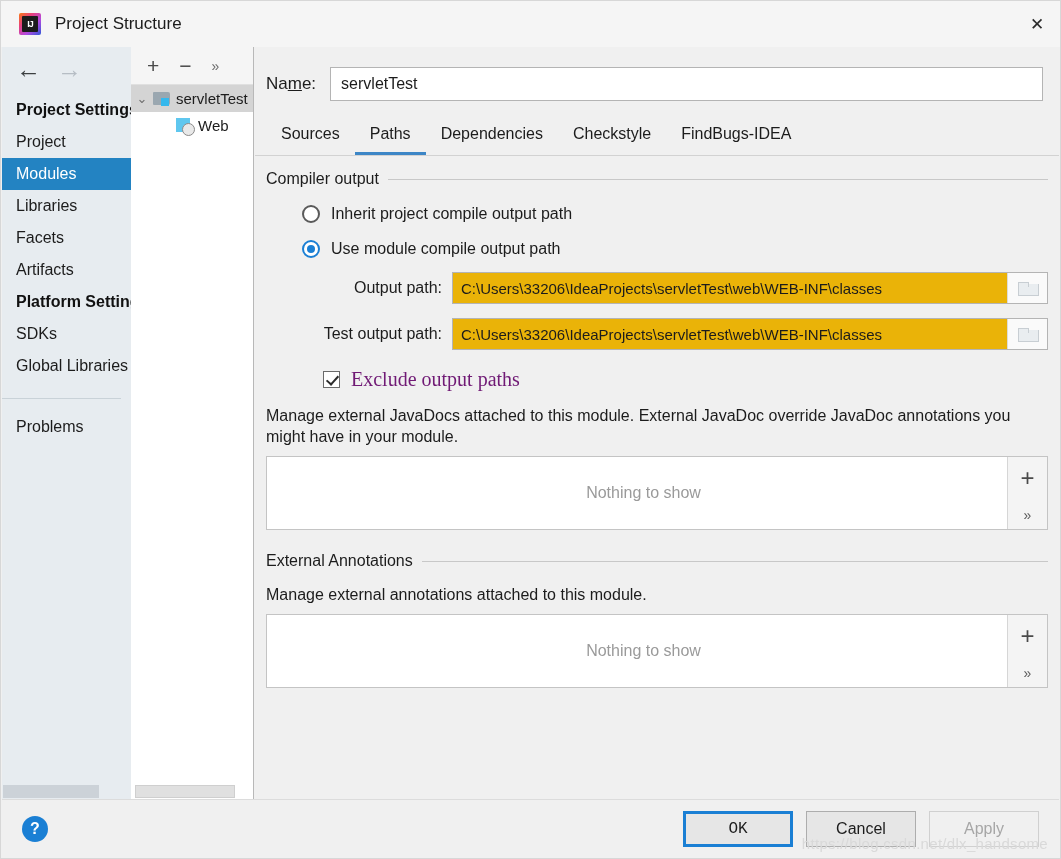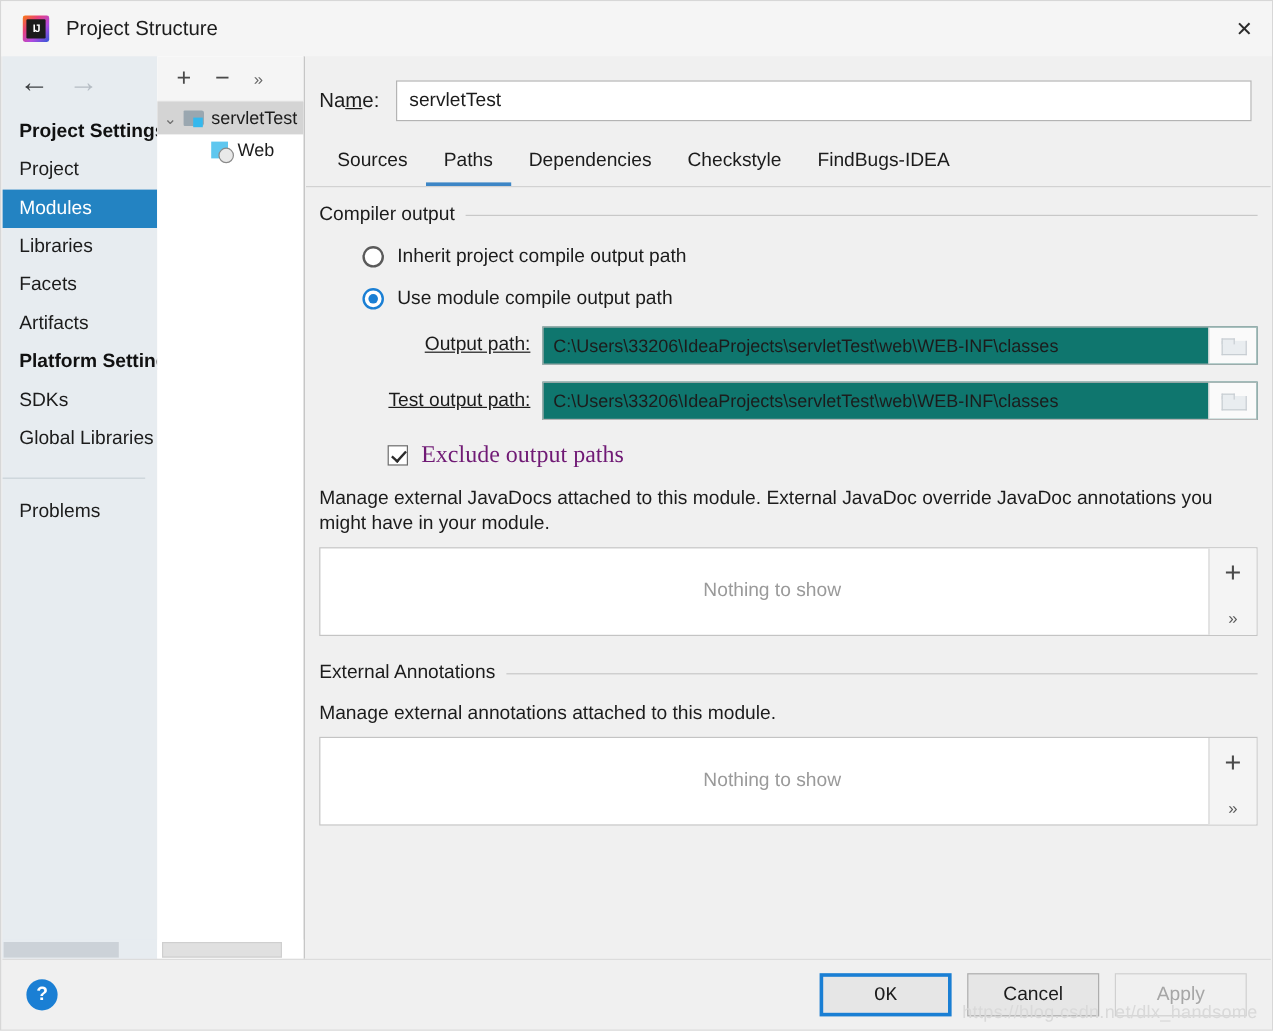--- a/index.html
+++ b/index.html
@@ -206,25 +206,25 @@
     width: 8px; height: 8px; border-radius: 50%; background: #1a7fd4;
   }
   .radio-label { font-size: 16px; color: #1c1c1c; }
 
   .path-row {
     display: flex; align-items: center;
     margin: 14px 0 0 36px;
   }
   .path-label {
     font-size: 16px; color: #1c1c1c; text-align: right;
-    width: 140px; margin-right: 10px; white-space: nowrap; text-decoration: underline;
+    width: 140px; margin-right: 10px; white-space: nowrap;
   }
   .path-field {
     flex: 1; display: flex; align-items: stretch;
-    border: 1px solid #b4b4b4; background: #0f766e; height: 32px;
+    border: 1px solid #b4b4b4; background: #eab308; height: 32px;
   }
   .path-text {
     flex: 1; font-size: 15px; color: #1c1c1c;
     display: flex; align-items: center; padding-left: 8px;
     white-space: nowrap; overflow: hidden;
   }
   .browse-btn {
     width: 40px; background: #fafafa; border-left: 1px solid #dcdcdc;
     display: flex; align-items: center; justify-content: center;
     cursor: pointer;

